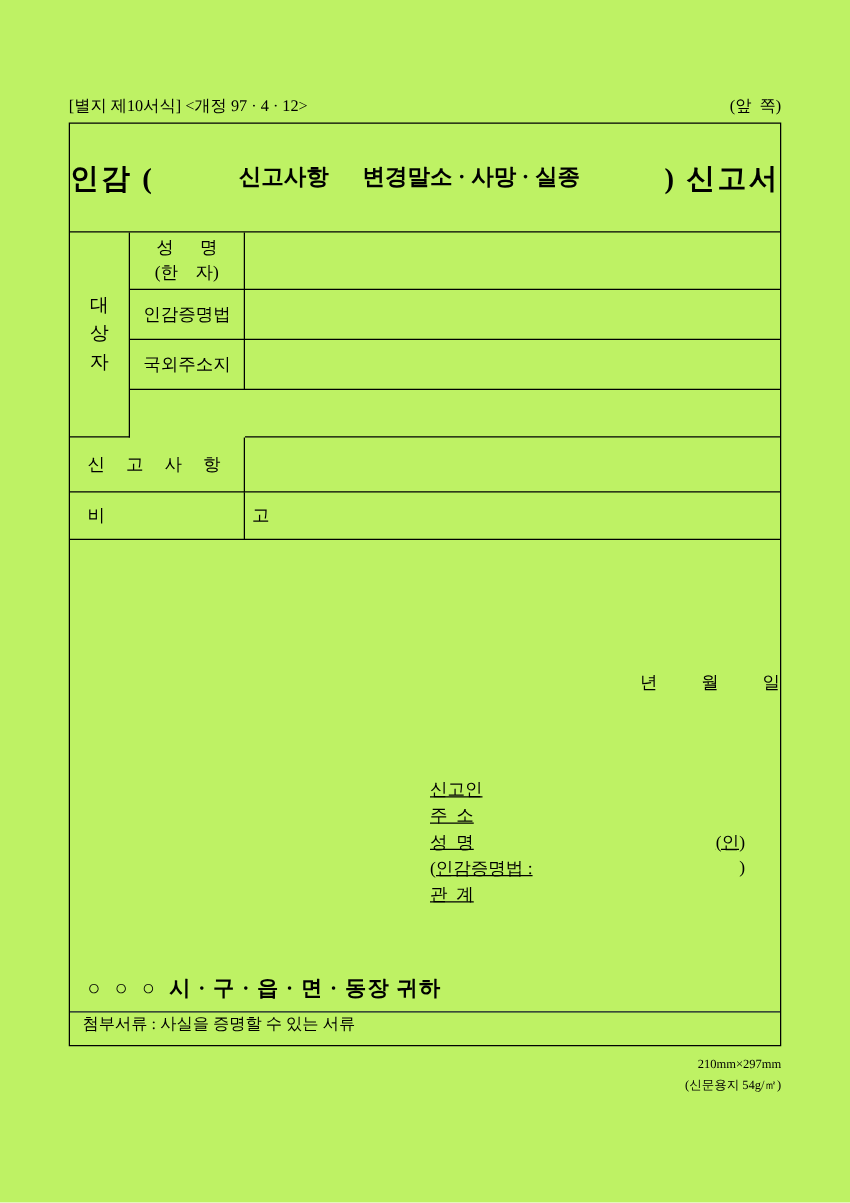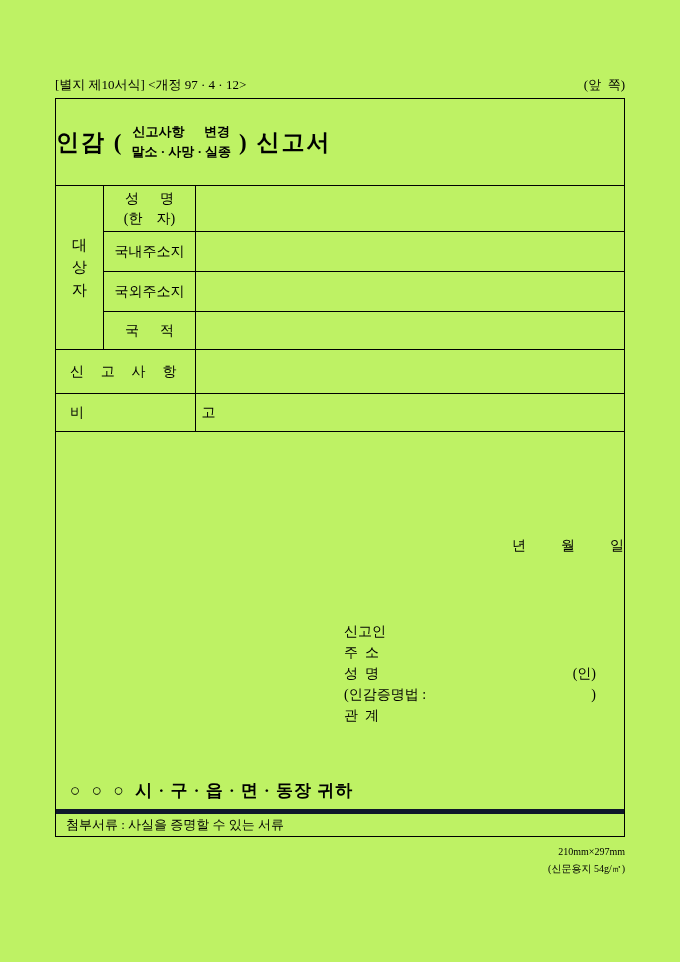--- a/index.html
+++ b/index.html
@@ -30,32 +30,32 @@
     width: 568px; height: 737px;
     border: 1.5px solid #000;
   }
 
   
   .title-area {
     position: absolute;
     top: 0; left: 0; right: 0; height: 86px;
     display: flex;
     align-items: center;
-    justify-content: flex-start;
+    justify-content: space-between;
   }
   .t-big {
     font-size: 23px;
     font-weight: bold;
     letter-spacing: 2px;
   }
   .t-paren {
     display: inline-flex;
-    flex-direction: column;
+    flex-direction: row;
     margin: 0 8px;
-    font-size: 13px;
+    font-size: 18px;
     font-weight: bold;
     line-height: 1.55;
     text-align: center;
   }
 
   
   .form-table {
     position: absolute;
     top: 86px; left: 0; right: 0;
     display: grid;
@@ -111,39 +111,40 @@
   
   .signer {
     position: absolute;
     top: 522px; left: 288px; right: 28px;
     font-size: 14px;
   }
   .s-row {
     display: flex;
     height: 21px;
     align-items: center;
+    text-decoration: underline;
   }
   .s-row.between { justify-content: space-between; }
 
   
   .addressee {
     position: absolute;
     top: 680px; left: 14px;
     font-size: 17px;
     font-weight: bold;
     letter-spacing: 1px;
   }
 
   
   .attach {
     position: absolute;
     left: 0; right: 0; bottom: 0; top: 710px;
-    border-top: 5px solid #0f172a;
-    display: flex;
-    align-items: center;
+    border-top: 1px solid #0f172a;
+    display: flex;
+    align-items: flex-start;
     padding-left: 10px;
     font-size: 13px;
   }
 
   
   .footer-left {
     position: absolute;
     left: 55px; top: 843px;
     font-size: 13px;
     line-height: 1.7;
@@ -183,32 +184,29 @@
 상
 자</div>
 
       <div class="cell bR label2" style="grid-row:1;grid-column:2;">
         <span class="pre">성      명</span>
         <span class="pre">(한    자)</span>
       </div>
       <div class="cell" style="grid-row:1;grid-column:3;"></div>
 
       <div class="cell bR" style="grid-row:2;grid-column:2;">
-        <span class="pre">국내주소지</span>
+        <span class="pre">인감증명법</span>
       </div>
       <div class="cell" style="grid-row:2;grid-column:3;"></div>
 
       <div class="cell bR" style="grid-row:3;grid-column:2;font-family:Liberation Serif, serif;">
         <span class="pre">국외주소지</span>
       </div>
       <div class="cell" style="grid-row:3;grid-column:3;"></div>
 
-      <div class="cell bR" style="grid-row:4;grid-column:2;">
-        <span class="pre">국      적</span>
-      </div>
       <div class="cell" style="grid-row:4;grid-column:3;"></div>
 
       <div class="cell bR left" style="grid-row:5;grid-column:1/3;">
         <span class="pre">신  고  사  항</span>
       </div>
       <div class="cell" style="grid-row:5;grid-column:3;"></div>
 
       <div class="cell bR left" style="grid-row:6;grid-column:1/3;">
         <span class="pre">비              고</span>
       </div>

